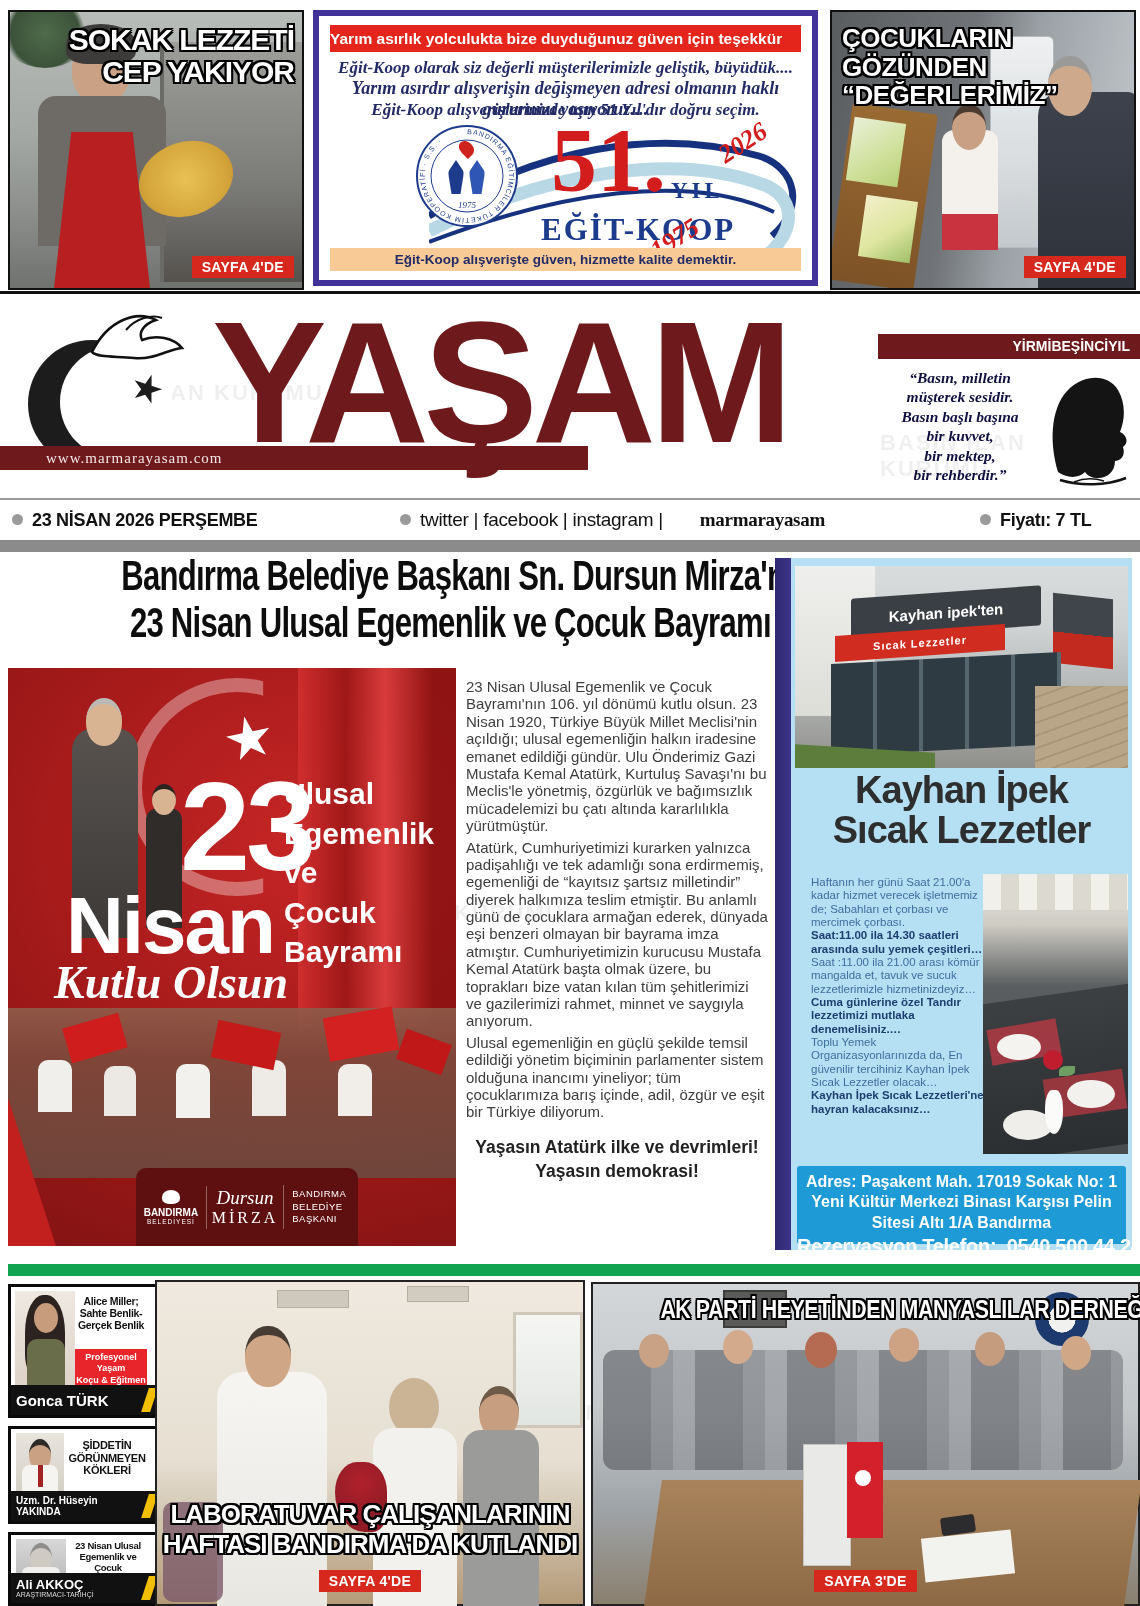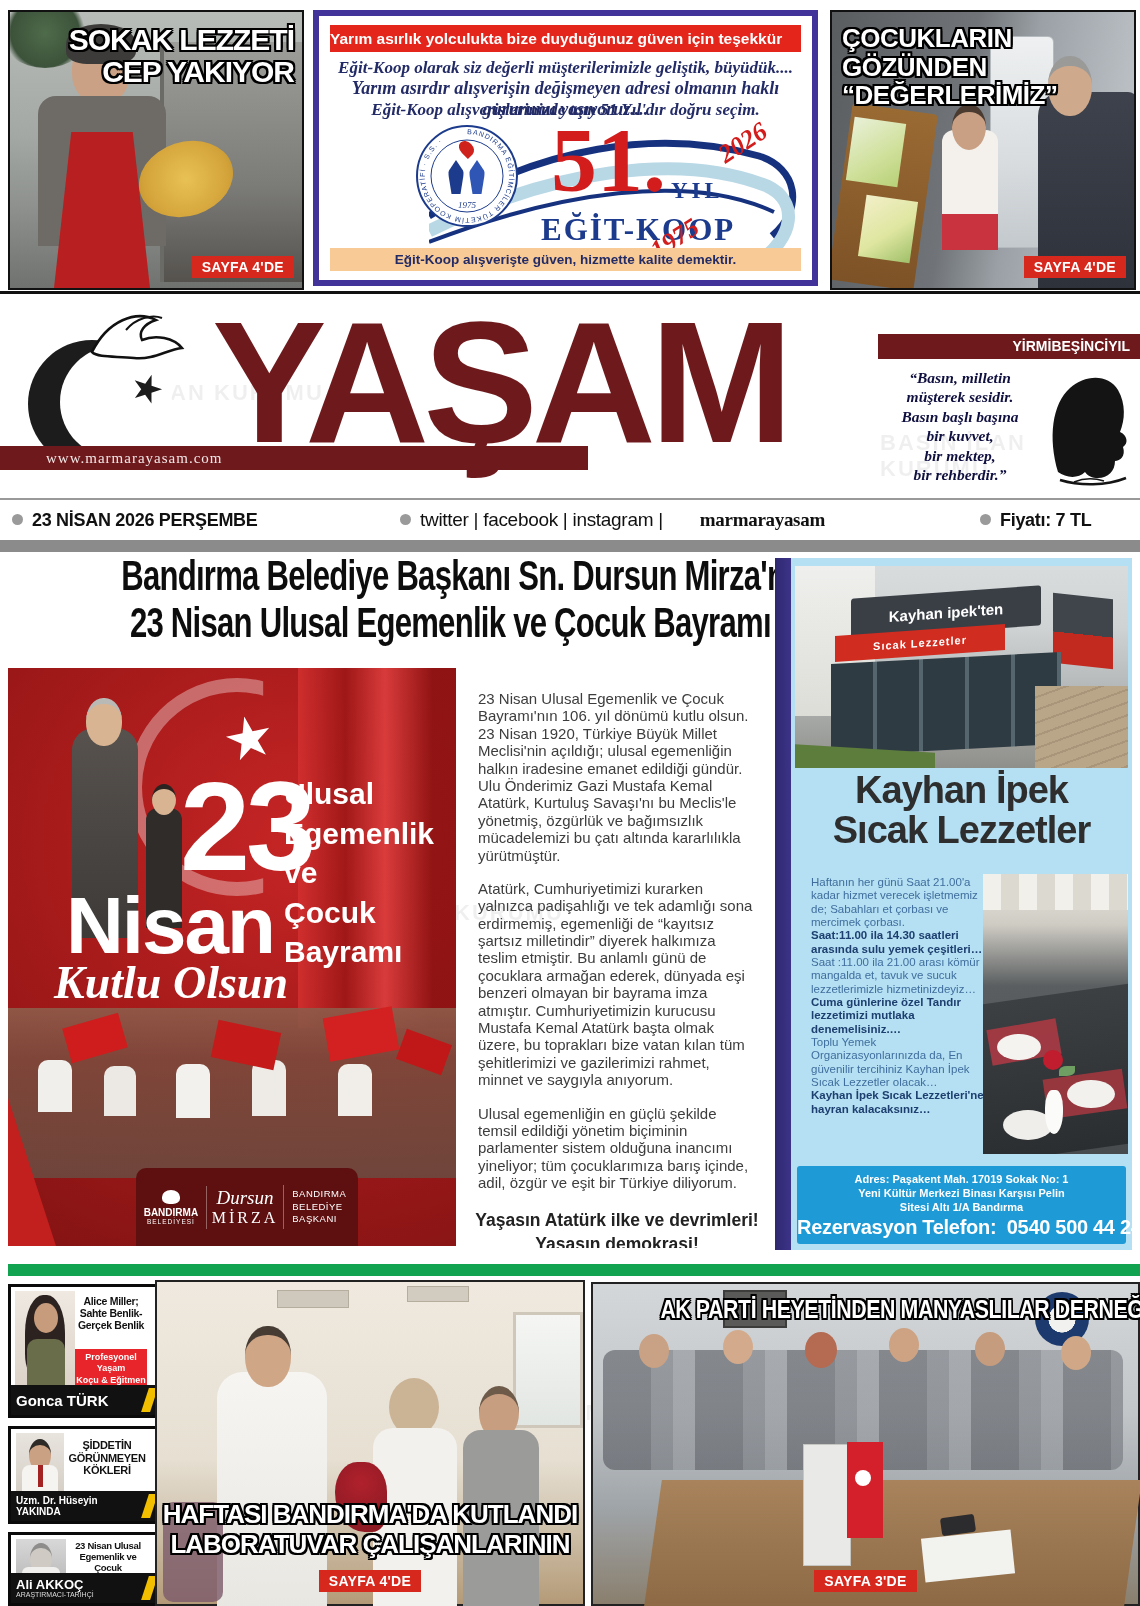--- a/index.html
+++ b/index.html
@@ -31,31 +31,31 @@
   
   #headline{left:0;top:552px;width:782px;text-align:center;font-weight:800;font-size:42px;color:#0d0d0d;line-height:1.12;}
   #headline .condensed{letter-spacing:-1px;}
   
   #poster{left:8px;top:668px;width:448px;height:578px;overflow:hidden;background:
     radial-gradient(130% 90% at 65% 30%,#c62525 0%,#a51a1a 45%,#7e1212 100%);}
   .poster-white{color:#fff;font-weight:800;}
   
   #article{left:462px;top:674px;width:310px;height:574px;overflow:hidden;}
   #article h2{margin:0 0 6px 0;font-size:24px;font-weight:800;text-align:center;line-height:1.12;color:#151515;}
-  #article p{margin:16px;font-size:15px;line-height:1.16;color:#3d3d3d;}
+  #article p{margin:4px;font-size:15px;line-height:1.16;color:#3d3d3d;}
   #slogans{margin-top:14px;text-align:center;font-weight:800;font-size:17.5px;line-height:1.4;color:#222;}
   
   #kayhan-stripe{left:775px;top:558px;width:16px;height:692px;background:linear-gradient(90deg,#2e2870,#3C3388);}
   #kayhan{left:791px;top:558px;width:341px;height:692px;background:#B5DFF2;overflow:hidden;}
   #kayhan-title{position:absolute;left:0;top:212px;width:341px;text-align:center;font-weight:900;font-size:38px;line-height:1.06;color:#2E2E2E;letter-spacing:-1px;}
   #kayhan-body{position:absolute;left:20px;top:306px;width:182px;margin-top:12px;}
   #kayhan-body p{margin:0;font-size:11.5px;line-height:1.16;color:#3F6E9E;}
   #kayhan-body p.b{font-weight:700;color:#1D3F6F;}
   #kayhan-address{position:absolute;left:6px;top:608px;width:329px;height:78px;background:#1E9AD6;border-radius:3px;color:#fff;text-align:center;}
-  #kayhan-address .al{font-size:11px;font-weight:700;line-height:1.28;}
+  #kayhan-address .al{font-size:16px;font-weight:700;line-height:1.28;}
   #kayhan-phone{font-size:20px;font-weight:900;letter-spacing:-.3px;margin-top:2px;white-space:pre;}
   
   #green-bar{left:8px;top:1264px;width:1132px;height:12px;background:#12A350;}
   .colbox{position:absolute;left:8px;width:168px;border:3px solid #0a0a0a;background:#fff;box-sizing:border-box;overflow:hidden;}
   .colbar{position:absolute;left:0;right:0;bottom:0;height:30px;background:#111;color:#fff;display:flex;align-items:center;padding:0 5px;}
   .colbar .nm{flex:1;font-weight:700;}
   .slash{width:9px;height:24px;background:#F2BE00;transform:skewX(-18deg);margin:0 3px;flex:none;}
   .pagenum{font-size:20px;font-weight:800;flex:none;}
   .coltitle{position:absolute;font-weight:800;text-align:center;color:#111;line-height:1.15;letter-spacing:-.3px;}
   .photo{position:absolute;overflow:hidden;}
@@ -350,22 +350,22 @@
     <div class="shape" style="left:356px;top:30px;width:64px;height:110px;background:linear-gradient(180deg,#f5f6f4,#e2e6e2);border:3px solid #cfc8ba;"></div>
     <div class="shape" style="left:60px;top:90px;width:110px;height:236px;background:linear-gradient(180deg,#f6f5f2,#e9e7e2);border-radius:26px 26px 0 0;"></div>
     <div class="shape" style="left:88px;top:44px;width:46px;height:52px;background:#cfa686;border-radius:48%;border-top:9px solid #463c34;"></div>
     <div class="shape" style="left:232px;top:96px;width:50px;height:58px;background:#cbb396;border-radius:50%;"></div>
     <div class="shape" style="left:216px;top:146px;width:84px;height:180px;background:#f2f1ee;border-radius:20px 20px 0 0;"></div>
     <div class="shape" style="left:322px;top:104px;width:40px;height:46px;background:#c89e80;border-radius:50%;border-top:8px solid #6d5a48;"></div>
     <div class="shape" style="left:306px;top:148px;width:76px;height:178px;background:#9b9b99;border-radius:18px 18px 0 0;"></div>
     <div class="shape" style="left:178px;top:180px;width:52px;height:70px;background:radial-gradient(circle at 50% 30%,#b0212c 0%,#8e1a24 70%);border-radius:45% 45% 30% 60%;"></div>
     <div class="shape" style="left:6px;top:220px;width:60px;height:100px;background:#7c5a6a;border-radius:10px;opacity:.8;"></div>
     <div class="abs outline" style="left:0;bottom:44px;width:100%;text-align:center;font-size:26px;font-weight:900;line-height:1.15;letter-spacing:-1px;">
+      <div>LABORATUVAR ÇALIŞANLARININ</div>
       <div>HAFTASI BANDIRMA'DA KUTLANDI</div>
-      <div>LABORATUVAR ÇALIŞANLARININ</div>
     </div>
     <div class="abs" style="left:0;bottom:12px;width:100%;text-align:center;">
       <span class="badge-red">SAYFA 4'DE</span>
     </div>
   </div>
 
   <div class="abs" id="ak-photo">
     <div class="shape" style="left:130px;top:6px;width:60px;height:34px;background:#5a5a58;border:2px solid #3c3c3a;"></div>
     <div class="shape" style="left:442px;top:8px;width:54px;height:54px;background:radial-gradient(circle,#f1f1ef 0 35%,#1d3a6e 36% 100%);border-radius:50%;"></div>
     <div class="shape" style="left:10px;top:66px;width:520px;height:120px;background:repeating-linear-gradient(90deg,#4b4e55 0 48px,#6b6f76 48px 70px,#8a8e94 70px 92px);opacity:.55;border-radius:12px;"></div>

